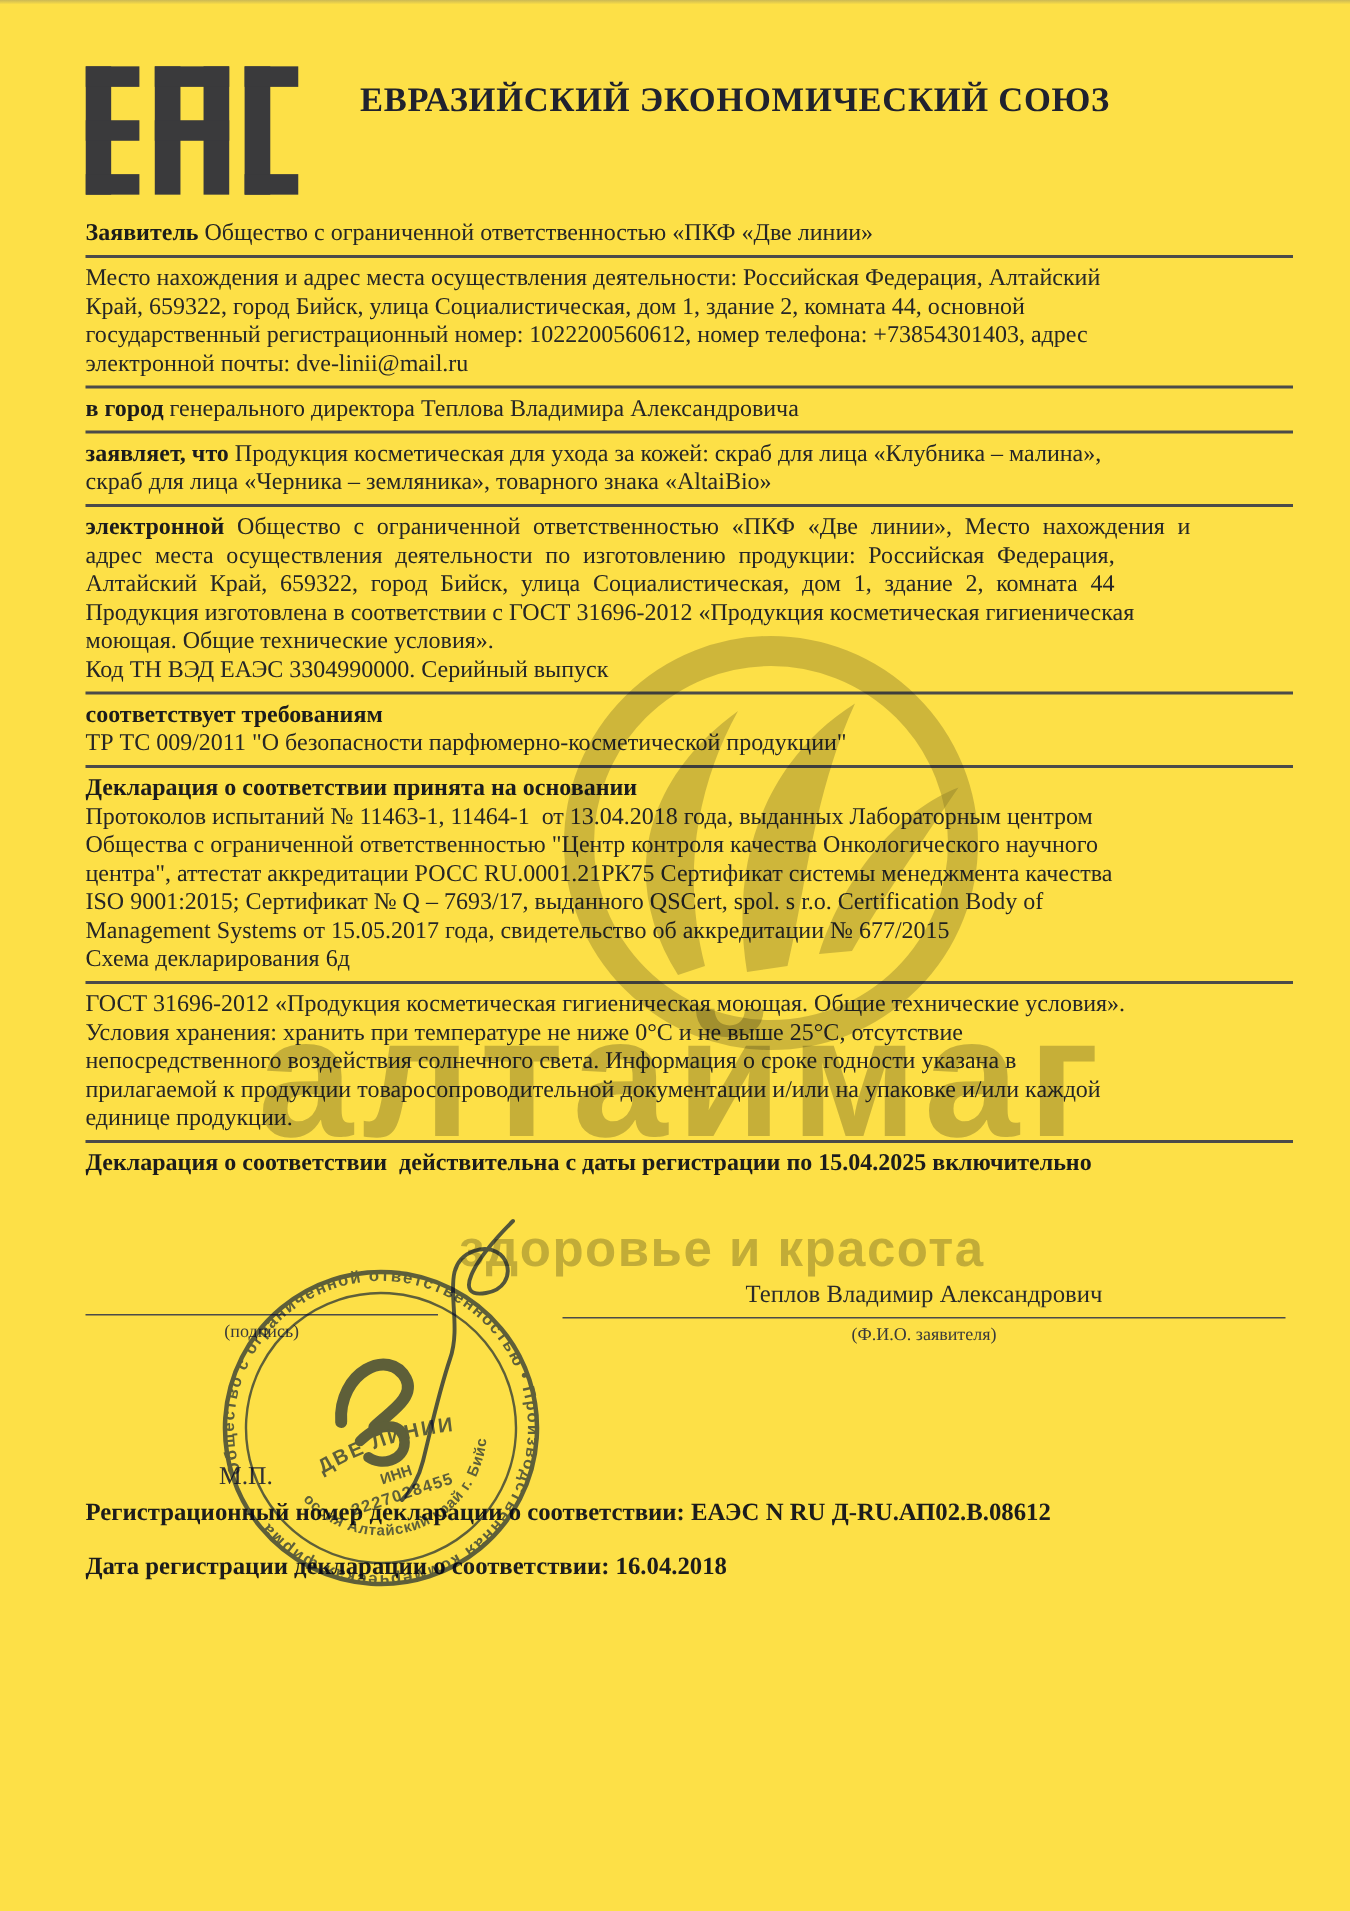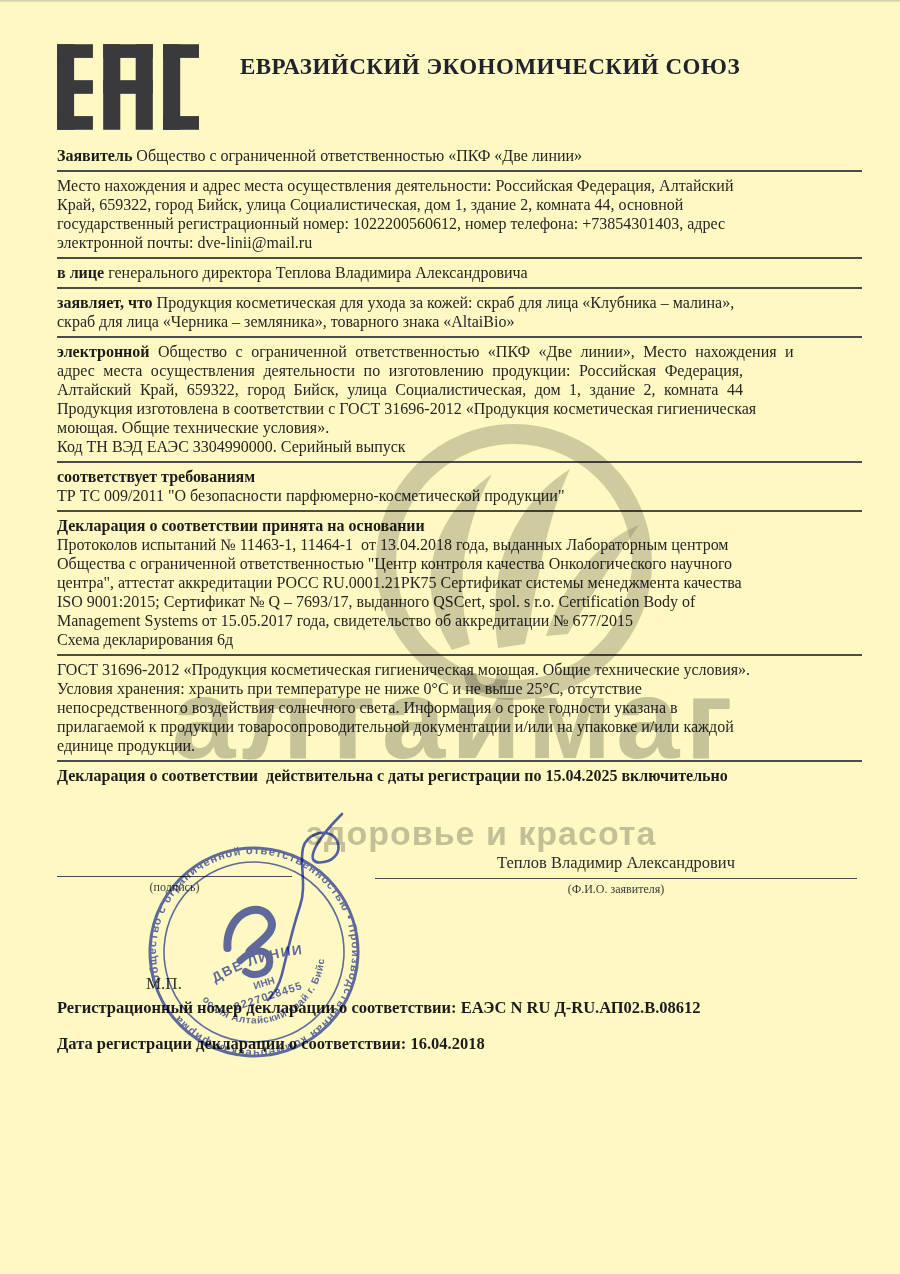--- a/index.html
+++ b/index.html
@@ -1,16 +1,16 @@
 <!DOCTYPE html>
 <html><head>
 <meta charset="utf-8">
 <style>
   html,body{margin:0;padding:0;background:#e8e8e6;}
-  .page{position:relative;width:900px;height:1274px;background:#fef9c3;overflow:hidden;
+  .page{position:relative;width:900px;height:1274px;background:#fde047;overflow:hidden;
         font-family:"Liberation Serif","DejaVu Serif",serif;color:#262626;}
   .scan-top{position:absolute;top:0;left:0;right:0;height:3px;
         background:linear-gradient(to bottom,rgba(110,110,110,.35),rgba(110,110,110,0));}
 
   
   .eac{position:absolute;left:57px;top:36px;width:142px;height:102px;}
   .titlebox{position:absolute;left:170px;top:52px;width:640px;text-align:center;
         color:#20222e;font-weight:bold;}
   .title1{font-size:23px;line-height:30px;letter-spacing:.5px;}
   .title2{font-size:22px;line-height:30px;letter-spacing:.5px;}
@@ -88,21 +88,21 @@
     <div class="sec">
       <p><b>Заявитель</b> <span>Общество с ограниченной ответственностью «ПКФ «Две линии»</span></p>
     </div>
     <div class="sec">
       <p class="pre">Место нахождения и адрес места осуществления деятельности: Российская Федерация, Алтайский
 Край, 659322, город Бийск, улица Социалистическая, дом 1, здание 2, комната 44, основной
 государственный регистрационный номер: 1022200560612, номер телефона: +73854301403, адрес
 электронной почты: dve-linii@mail.ru</p>
     </div>
     <div class="sec">
-      <p><b>в лице</b> <span>генерального директора Теплова Владимира Александровича</span></p>
+      <p><b>в город</b> <span>генерального директора Теплова Владимира Александровича</span></p>
     </div>
     <div class="sec">
       <p class="pre"><b>заявляет, что</b> <span class="pre">Продукция косметическая для ухода за кожей: скраб для лица «Клубника – малина»,
 скраб для лица «Черника – земляника», товарного знака «AltaiBio»</span></p>
     </div>
     <div class="sec">
       <p class="pre wspread"><b>электронной</b> <span class="pre">Общество с ограниченной ответственностью «ПКФ «Две линии», Место нахождения и
 адрес места осуществления деятельности по изготовлению продукции: Российская Федерация,
 Алтайский Край, 659322, город Бийск, улица Социалистическая, дом 1, здание 2, комната 44</span></p>
       <p class="pre">Продукция изготовлена в соответствии с ГОСТ 31696-2012 «Продукция косметическая гигиеническая

